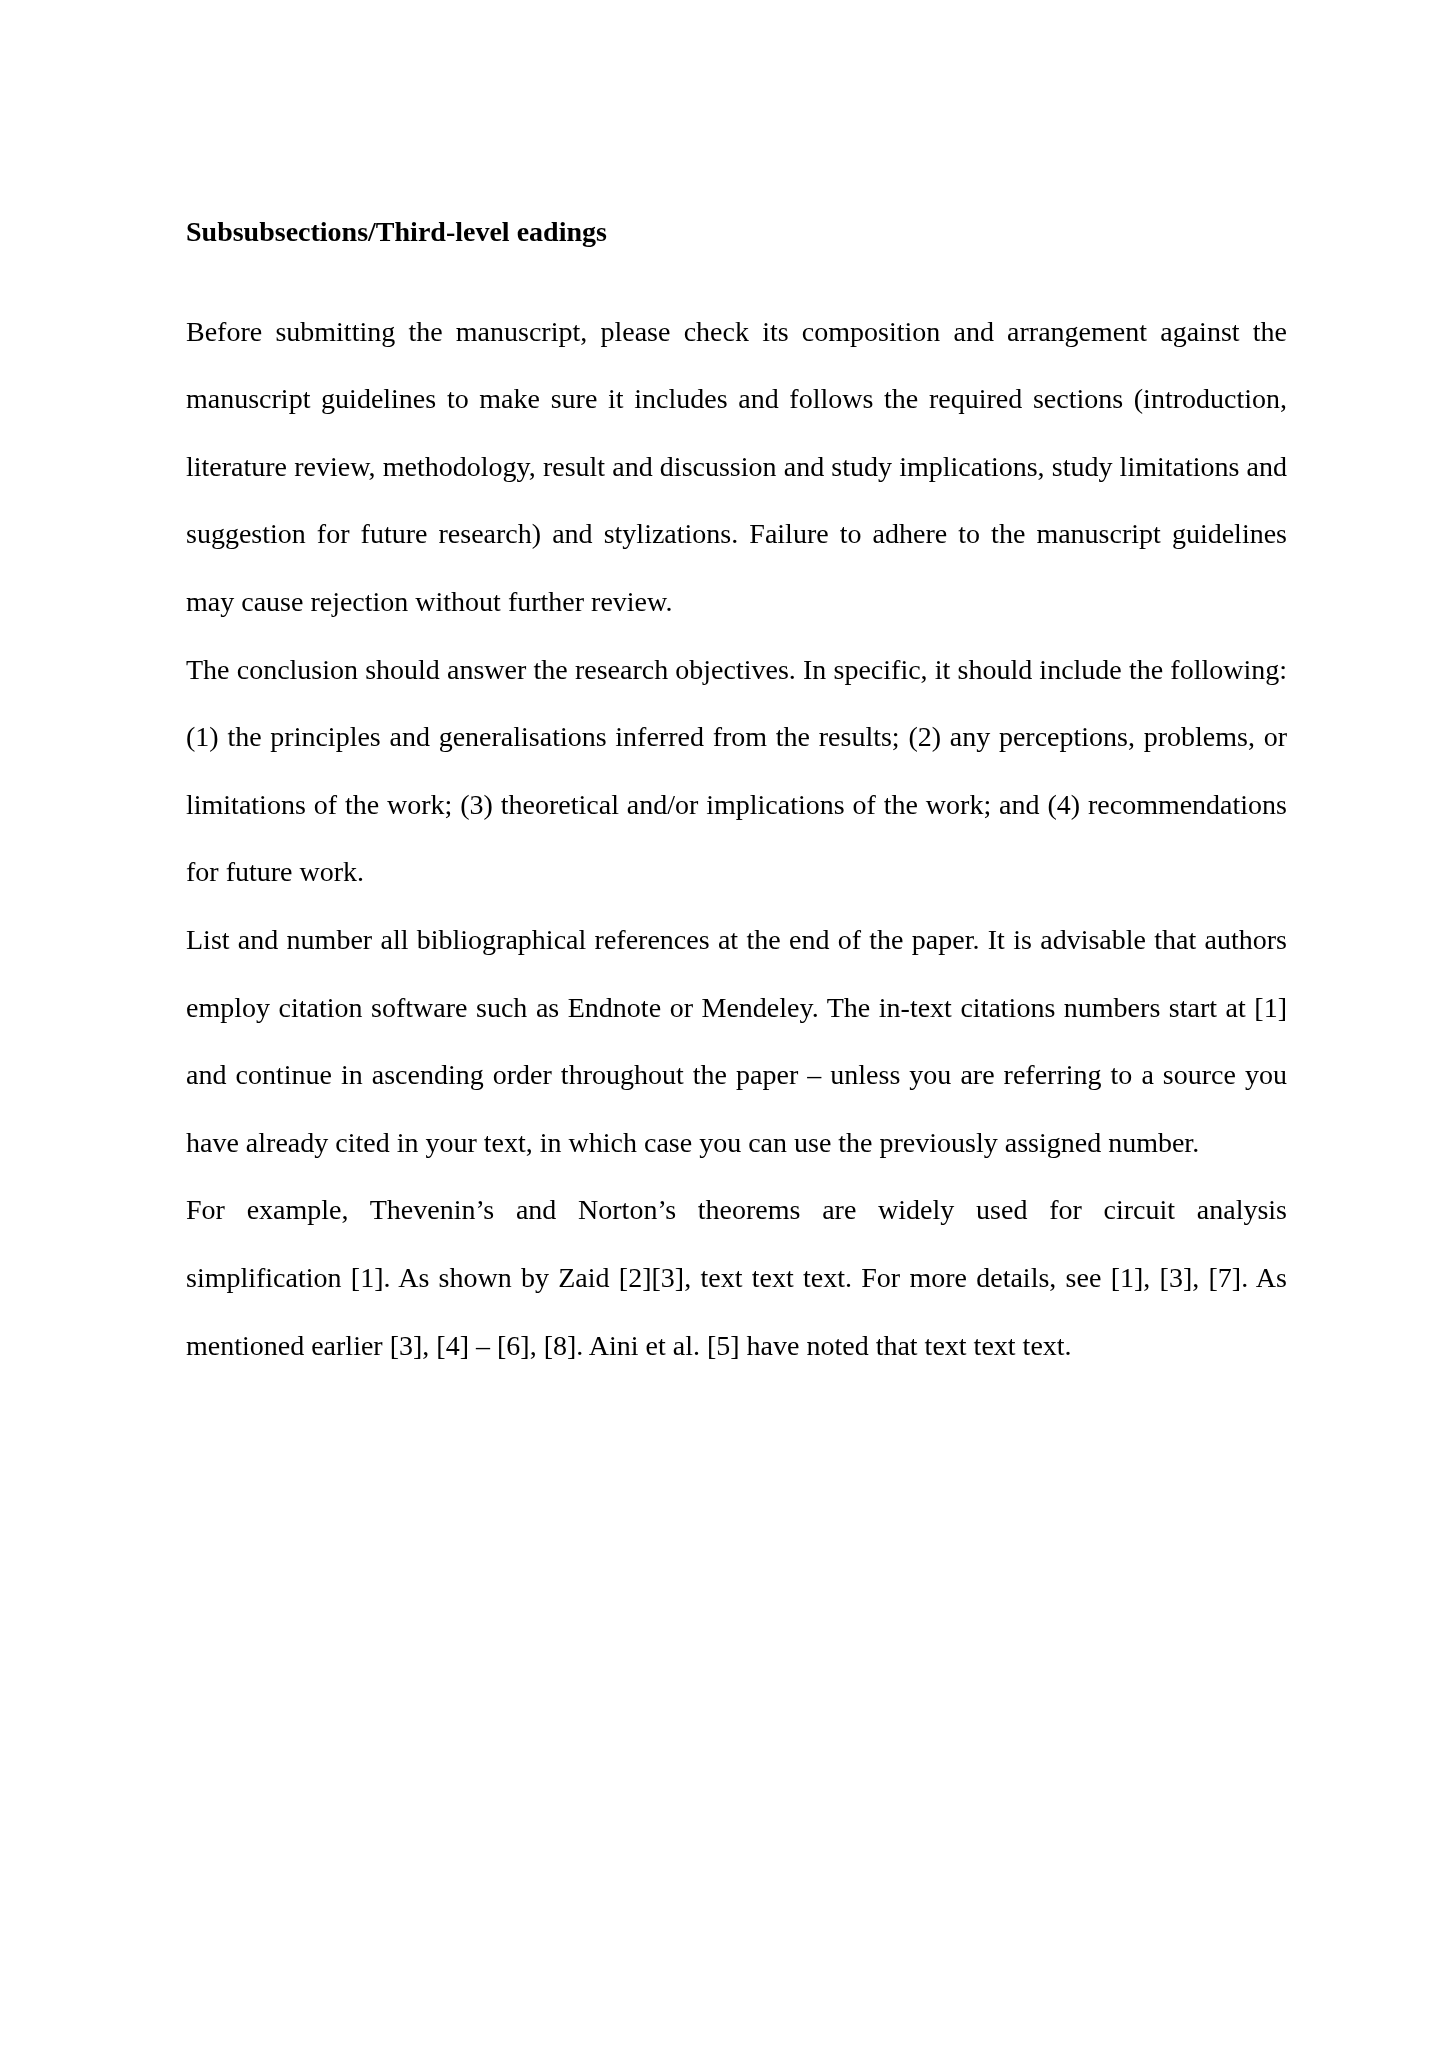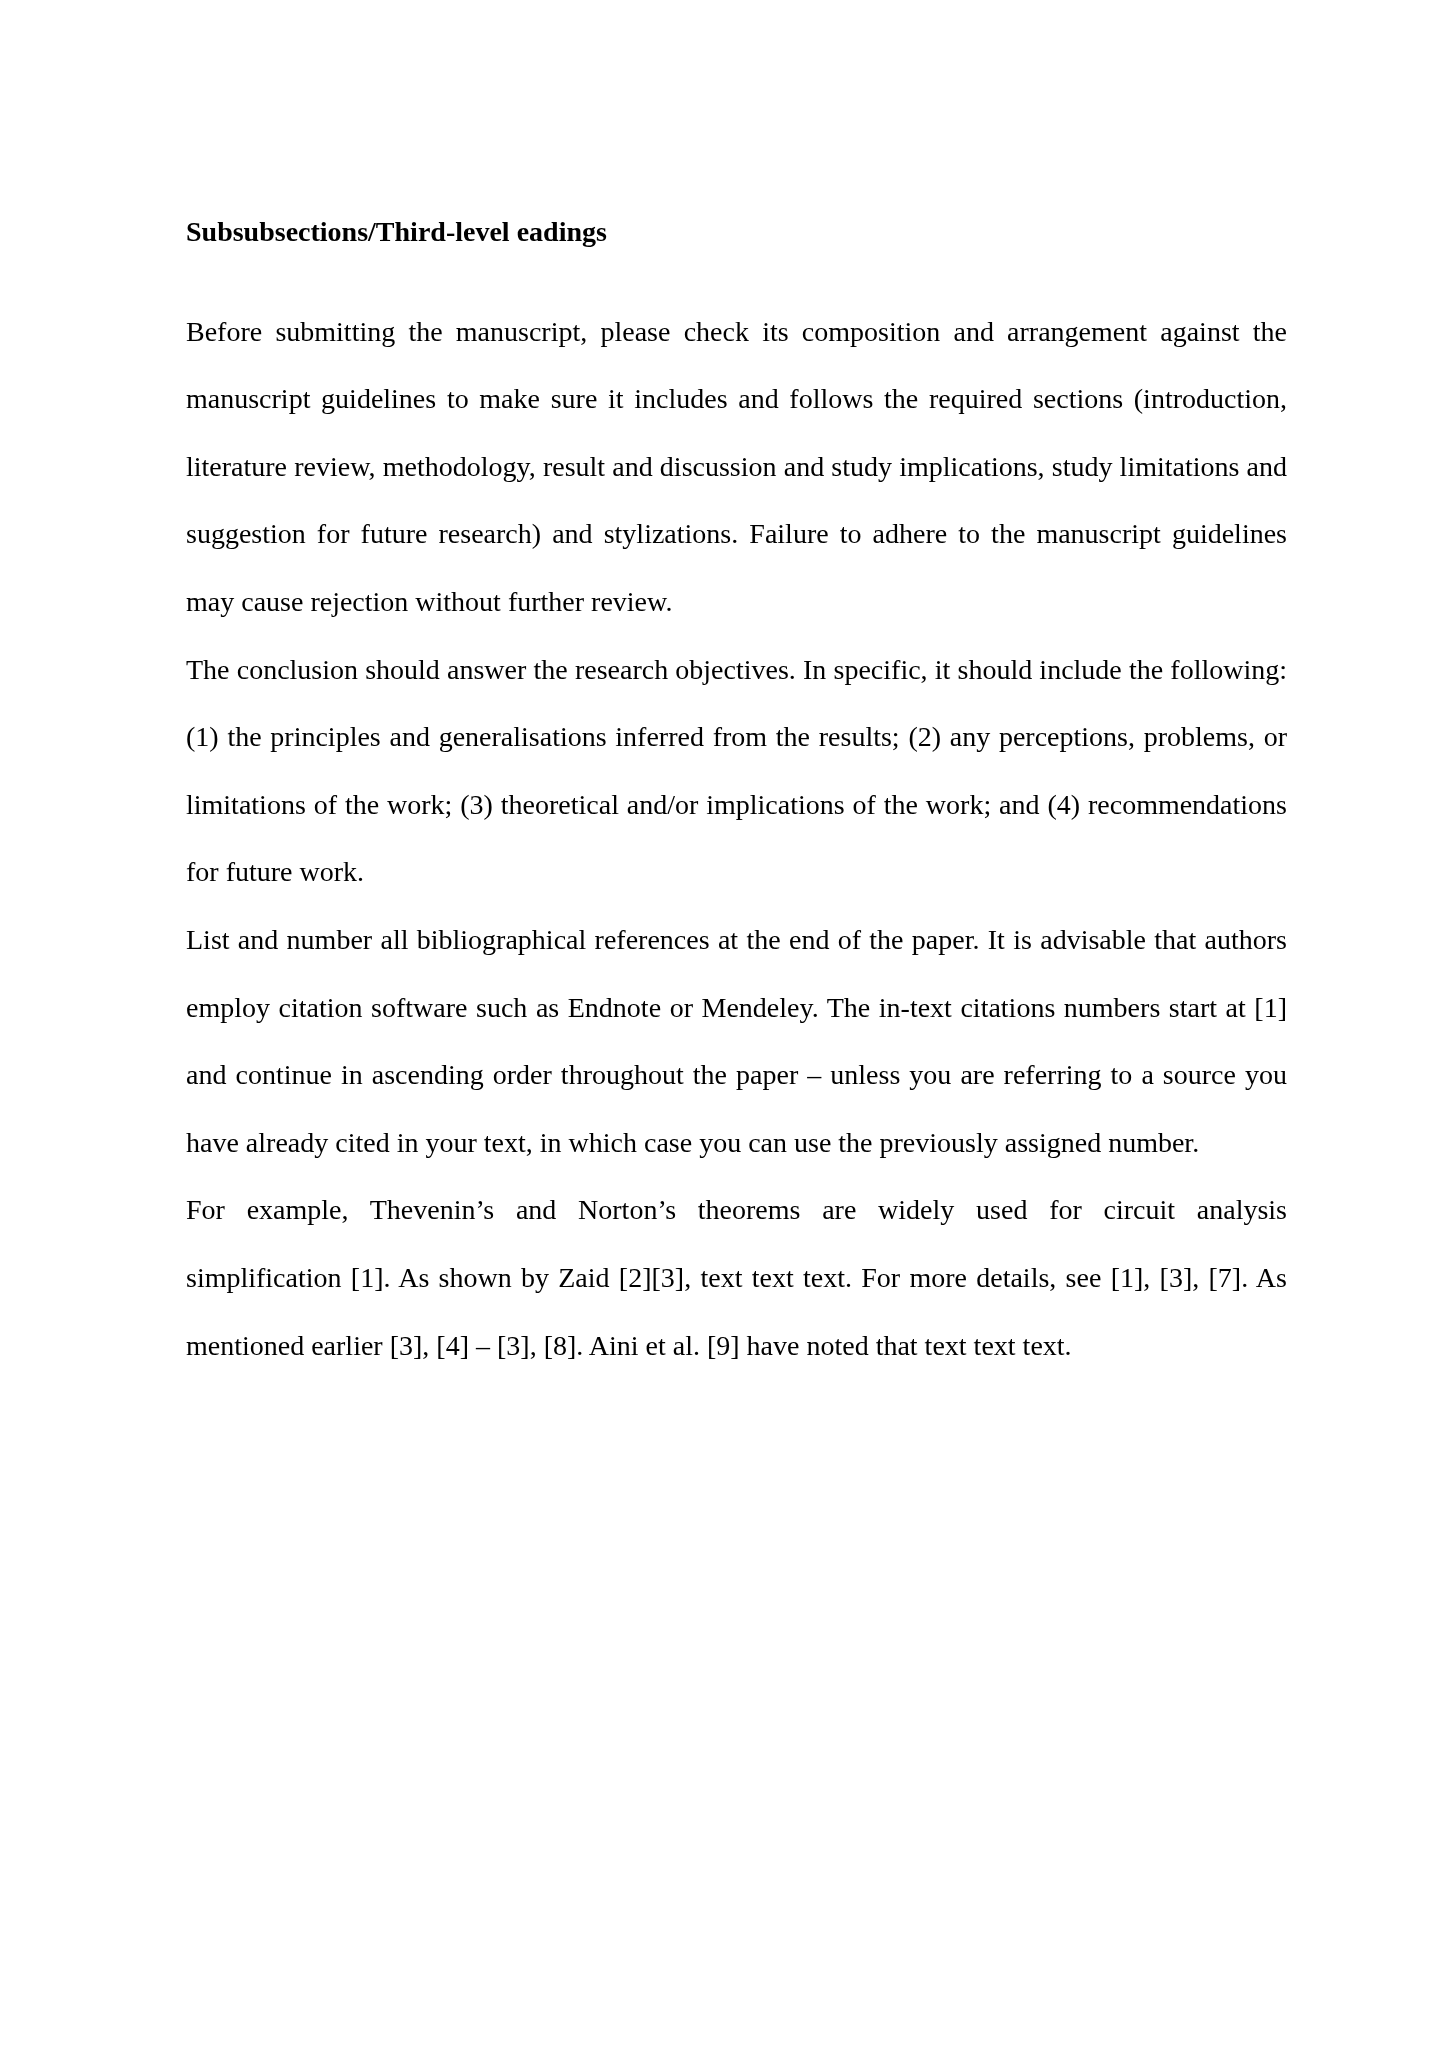--- a/index.html
+++ b/index.html
@@ -51,15 +51,15 @@
 
   <div class="section-gap"></div>
 
 
   <p class="para">Before submitting the manuscript, please check its composition and arrangement against the manuscript guidelines to make sure it includes and follows the required sections (introduction, literature review, methodology, result and discussion and study implications, study limitations and suggestion for future research) and stylizations. Failure to adhere to the manuscript guidelines may cause rejection without further review.</p>
 
   <p class="para">The conclusion should answer the research objectives. In specific, it should include the following: (1) the principles and generalisations inferred from the results; (2) any perceptions, problems, or limitations of the work; (3) theoretical and/or implications of the work; and (4) recommendations for future work.</p>
 
   <p class="para"><span>List and number all </span><span class="strong">bibliographical references</span><span> at the end of the paper. It is advisable that authors employ citation software such as Endnote or Mendeley. The in-text citations numbers start at [1] and continue in ascending order throughout the paper – unless you are referring to a source you have already cited in your text, in which case you can use the previously assigned number.</span></p>
 
-  <p class="para">For example, Thevenin’s and Norton’s theorems are widely used for circuit analysis simplification [1]. As shown by Zaid [2][3], text text text. For more details, see [1], [3], [7]. As mentioned earlier [3], [4] – [3], [8]. Aini et al. [9] have noted that text text text.</p>
+  <p class="para">For example, Thevenin’s and Norton’s theorems are widely used for circuit analysis simplification [1]. As shown by Zaid [2][3], text text text. For more details, see [1], [3], [7]. As mentioned earlier [3], [4] – [6], [8]. Aini et al. [5] have noted that text text text.</p>
 
 </div>
 
 </body></html>

